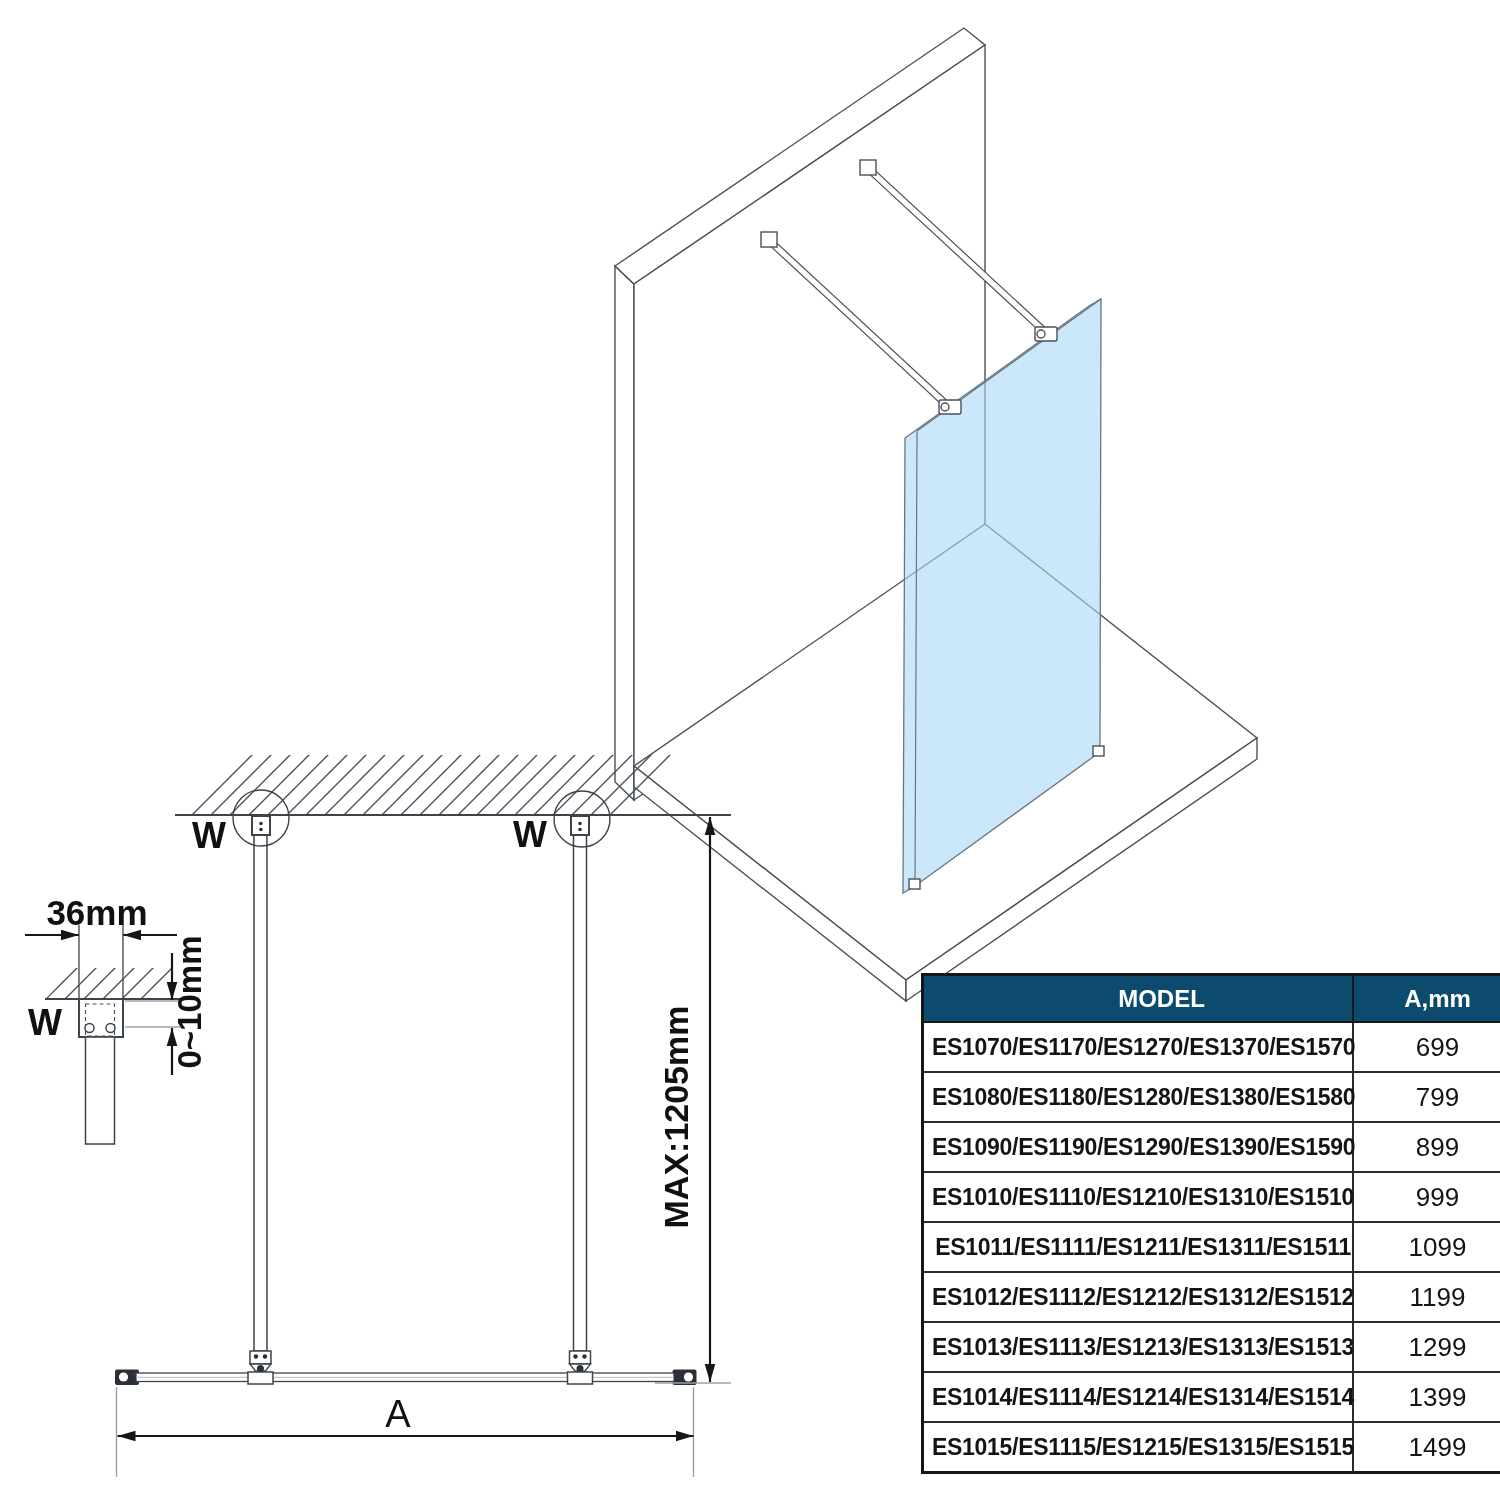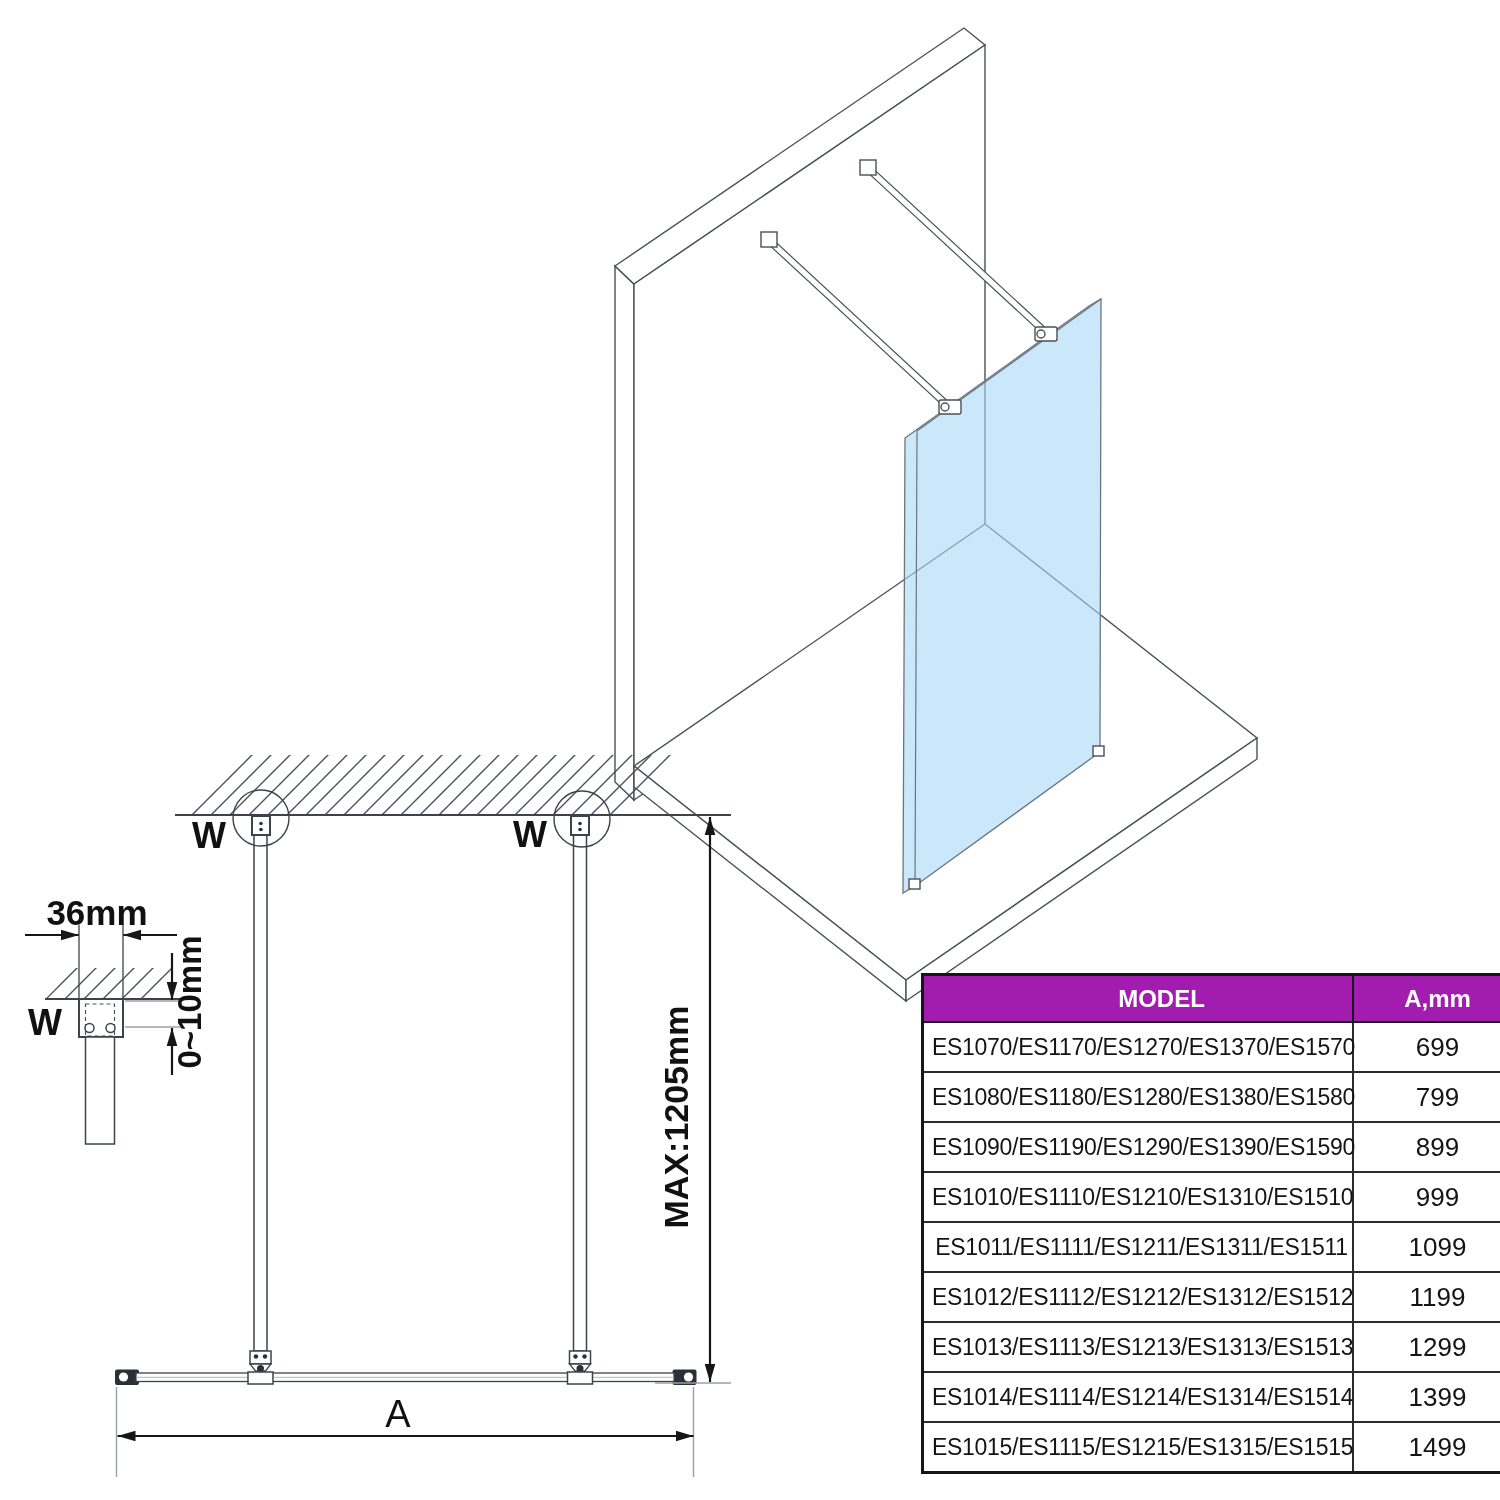--- a/index.html
+++ b/index.html
@@ -8,27 +8,27 @@
   .canvas svg{position:absolute;left:0;top:0;}
 
   
   .lbl{font-family:"Liberation Sans",sans-serif;fill:#111;font-weight:bold;}
   .lbl-light{font-family:"Liberation Sans",sans-serif;fill:#111;font-weight:normal;}
 
   
   .spec-table{position:absolute;left:921px;top:973px;width:550px;
               border-collapse:collapse;table-layout:fixed;
               border:3px solid #161616;background:#fff;}
-  .spec-table th{background:#a21caf;color:#ffffff;font-size:24px;font-weight:bold;
+  .spec-table th{background:#0c4a6e;color:#ffffff;font-size:24px;font-weight:bold;
                  height:43px;border:2px solid #161616;}
   .spec-table th.model-h{width:379px;text-align:center;padding-left:48px;}
   .spec-table th.a-h{width:165px;text-align:center;}
   .spec-table td{border:2px solid #2b2b2b;height:46px;font-size:23px;color:#141414;
                  background:#fff;vertical-align:middle;}
-  .spec-table td.model-c{padding-left:8px;letter-spacing:-0.3px;text-align:center;}
+  .spec-table td.model-c{padding-left:8px;letter-spacing:-0.3px;text-align:right;font-weight:bold;}
   .spec-table td.a-c{text-align:center;font-size:26px;}
 </style>
 </head>
 <body>
 
 <div class="canvas">
 
 <svg width="1500" height="1500" viewBox="0 0 1500 1500">
   <defs>
     <pattern id="hatch" width="19" height="19" patternUnits="userSpaceOnUse">

